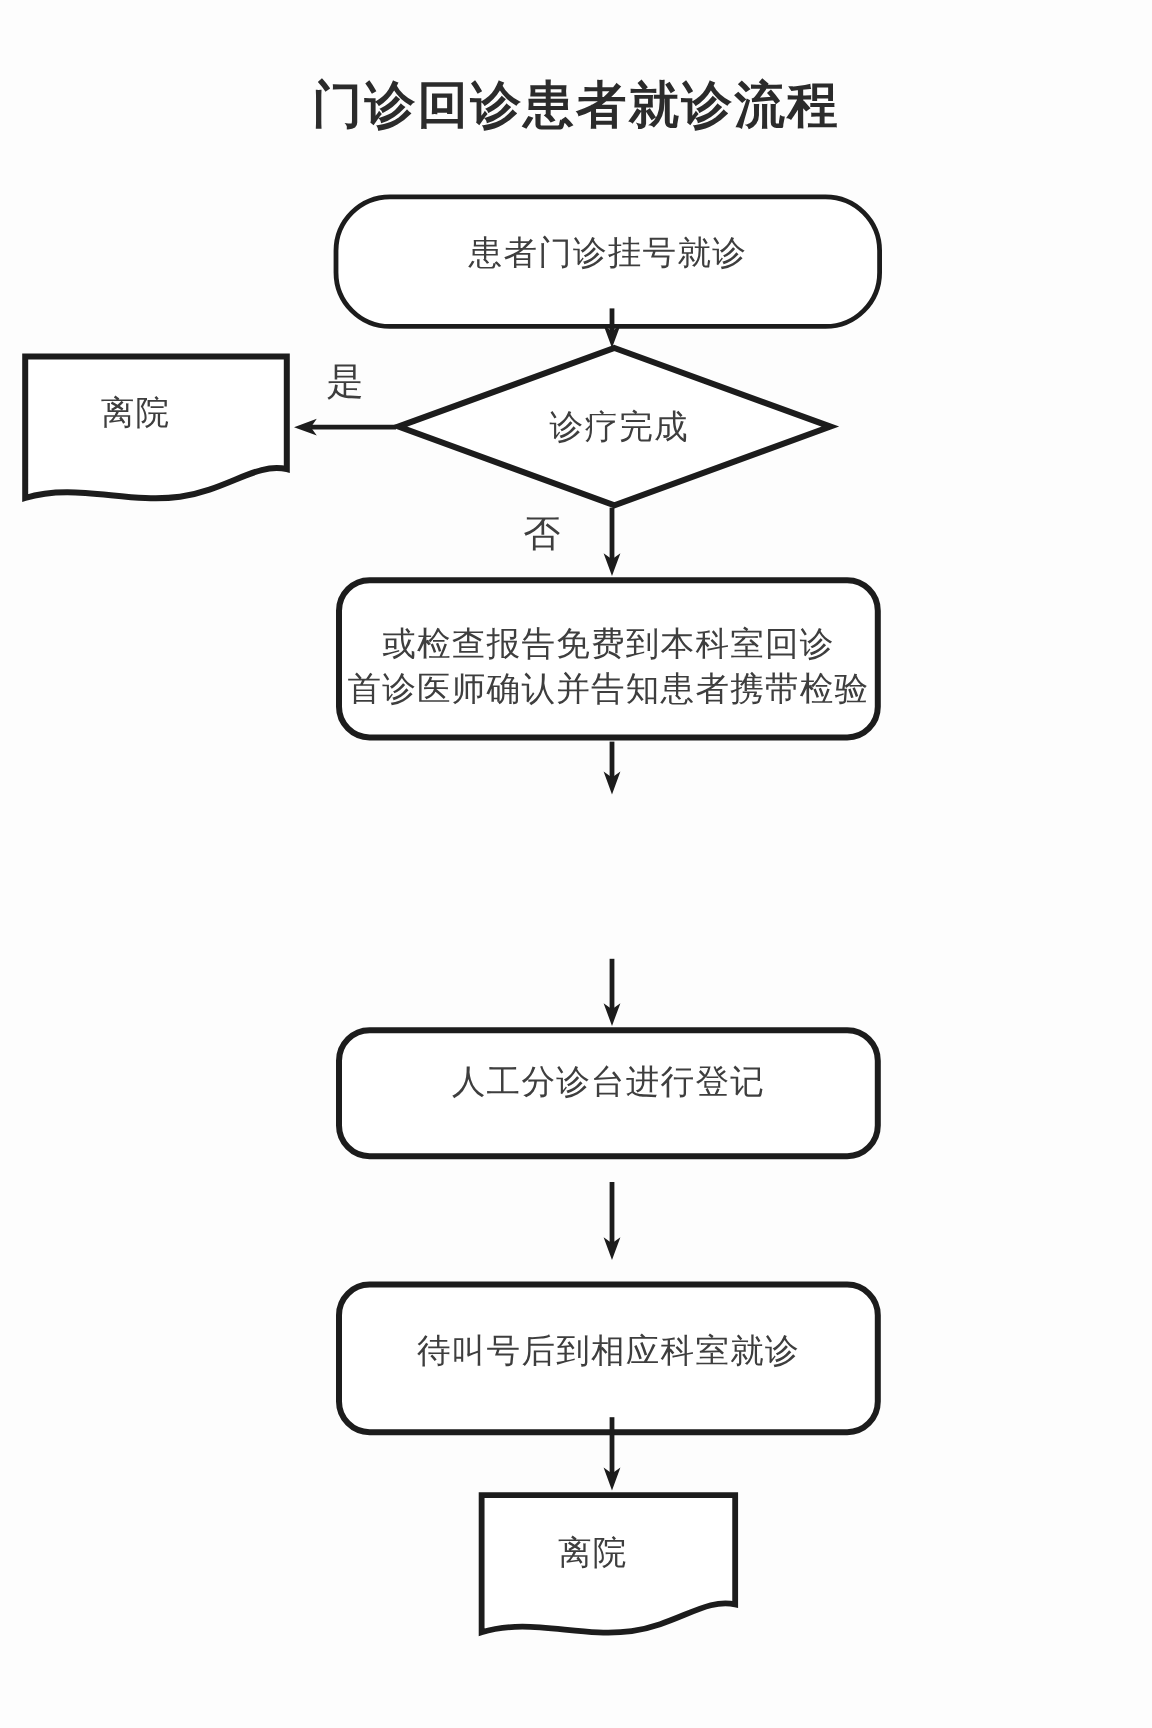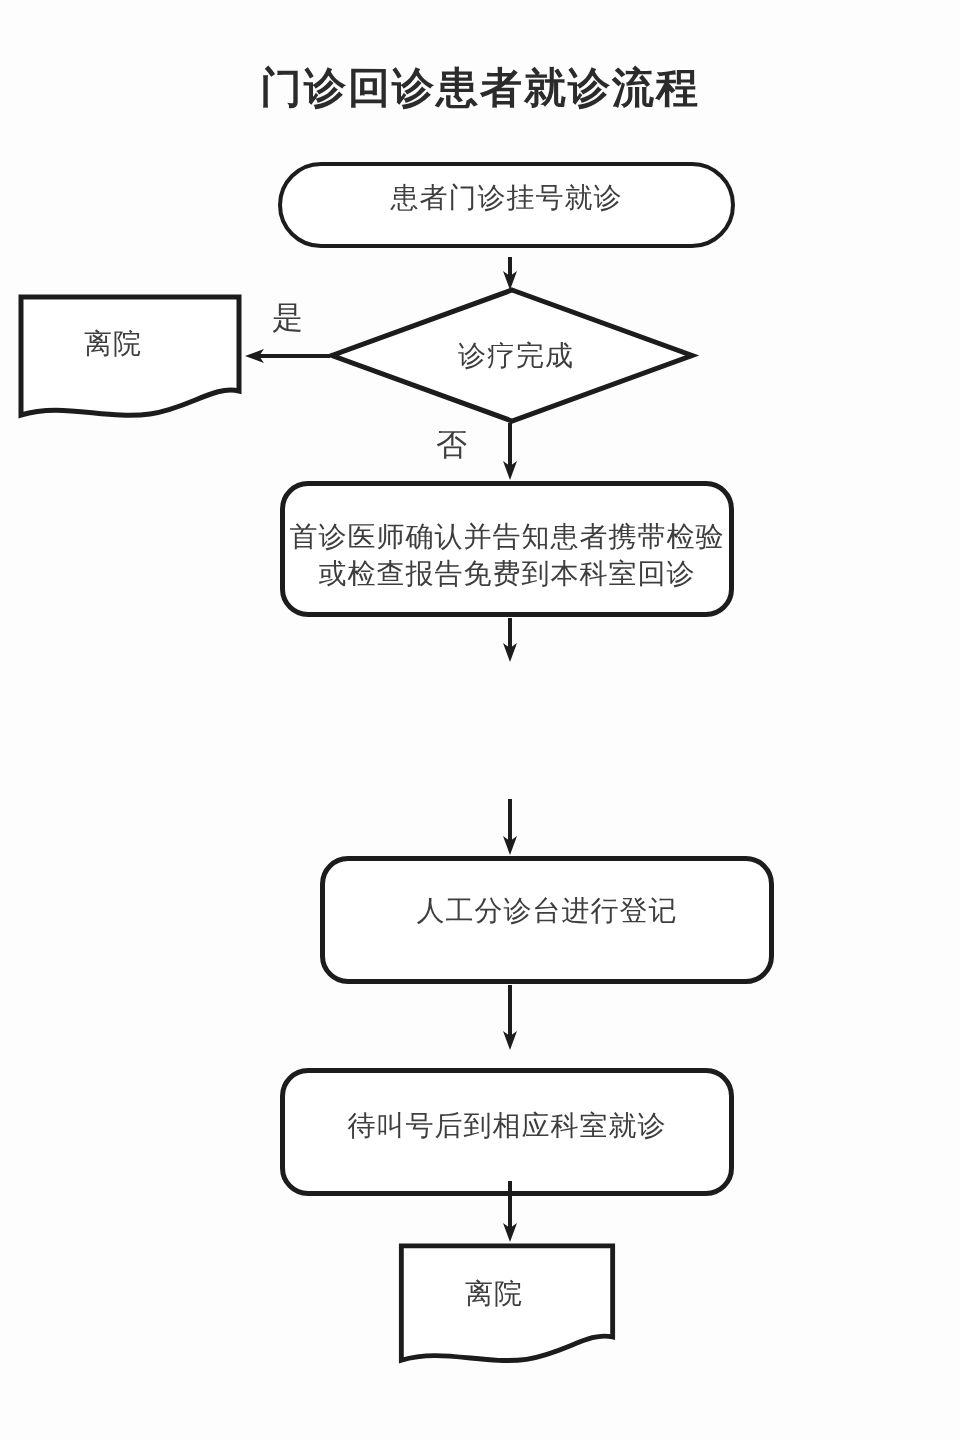--- a/index.html
+++ b/index.html
@@ -29,37 +29,37 @@
     font-size: 28px;
     letter-spacing: 1px;
     text-align: center;
   }
   .flex-center {
     display: flex; align-items: center; justify-content: center;
     flex-direction: column;
   }
   .stadium {
     position: absolute;
-    left: 278px; top: 162px; width: 457px; height: 86px;
+    left: 278px; top: 162px; width: 457px; height: 112px;
     border: 4px solid var(--stroke, #1c1c1c);
     border-radius: 47px;
     background: #ffffff;
     padding-bottom: 14px;
   }
   .process {
     position: absolute;
     left: 280px; width: 454px;
     border: 5px solid var(--stroke, #1c1c1c);
     border-radius: 28px;
     background: #ffffff;
     line-height: 37px;
   }
   .process-1 { top: 481px; height: 136px; padding-top: 12px; }
   .process-2 { top: 662px; height: 136px; padding-top: 8px; }
-  .process-3 { top: 856px; height: 128px; padding-bottom: 20px; margin-left: 40px; }
+  .process-3 { top: 856px; height: 110px; padding-bottom: 20px; }
   .process-4 { top: 1051px; height: 128px; padding-bottom: 14px; margin-top: 17px; }
   .shape-svg { position: absolute; overflow: visible; display: block; }
   .diamond-svg { left: 328px; top: 287px; width: 368px; height: 137px; }
   .diamond-label {
     position: absolute;
     left: 332px; top: 287px; width: 368px; height: 137px;
   }
   .doc-left-svg { left: 18px; top: 294px; width: 224px; height: 130px; }
   .doc-left-label {
     position: absolute;
@@ -117,22 +117,22 @@
     <span class="node-text">离院</span>
   </div>
 
   <svg class="arrow" style="left:501px; top:423px;" width="18" height="57">
     <line x1="9" y1="0" x2="9" y2="45" stroke="currentColor" stroke-width="4"></line>
     <polygon points="2,38 9,57 16,38 9,43" fill="currentColor"></polygon>
   </svg>
   <div class="edge-label no-label">否</div>
 
   <div class="process process-1 flex-center">
+    <span class="node-text">或检查报告免费到本科室回诊</span>
     <span class="node-text">首诊医师确认并告知患者携带检验</span>
-    <span class="node-text">或检查报告免费到本科室回诊</span>
   </div>
 
   <svg class="arrow" style="left:501px; top:618px;" width="18" height="44">
     <line x1="9" y1="0" x2="9" y2="32" stroke="currentColor" stroke-width="4"></line>
     <polygon points="2,25 9,44 16,25 9,30" fill="currentColor"></polygon>
   </svg>
 
 
   <svg class="arrow" style="left:501px; top:799px;" width="18" height="56">
     <line x1="9" y1="0" x2="9" y2="44" stroke="currentColor" stroke-width="4"></line>

